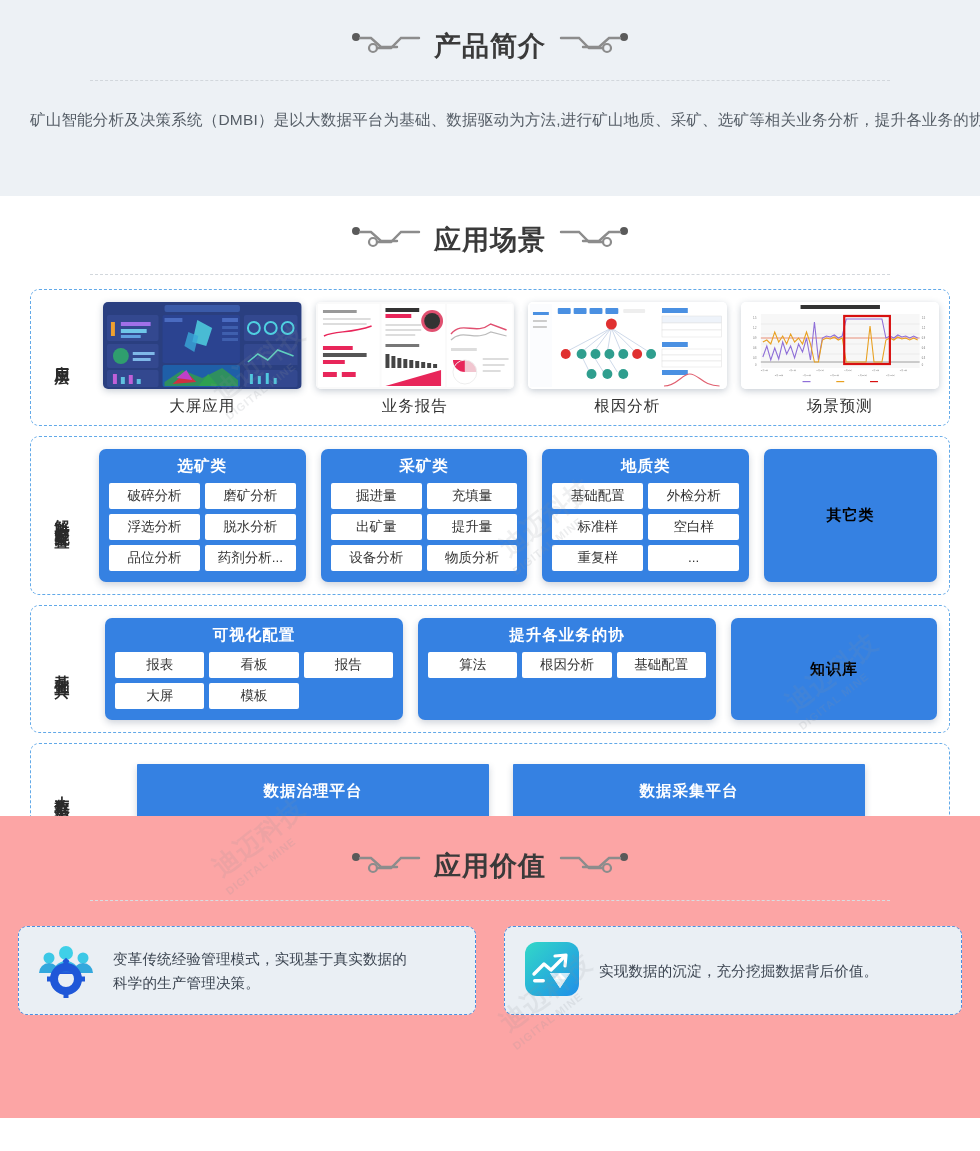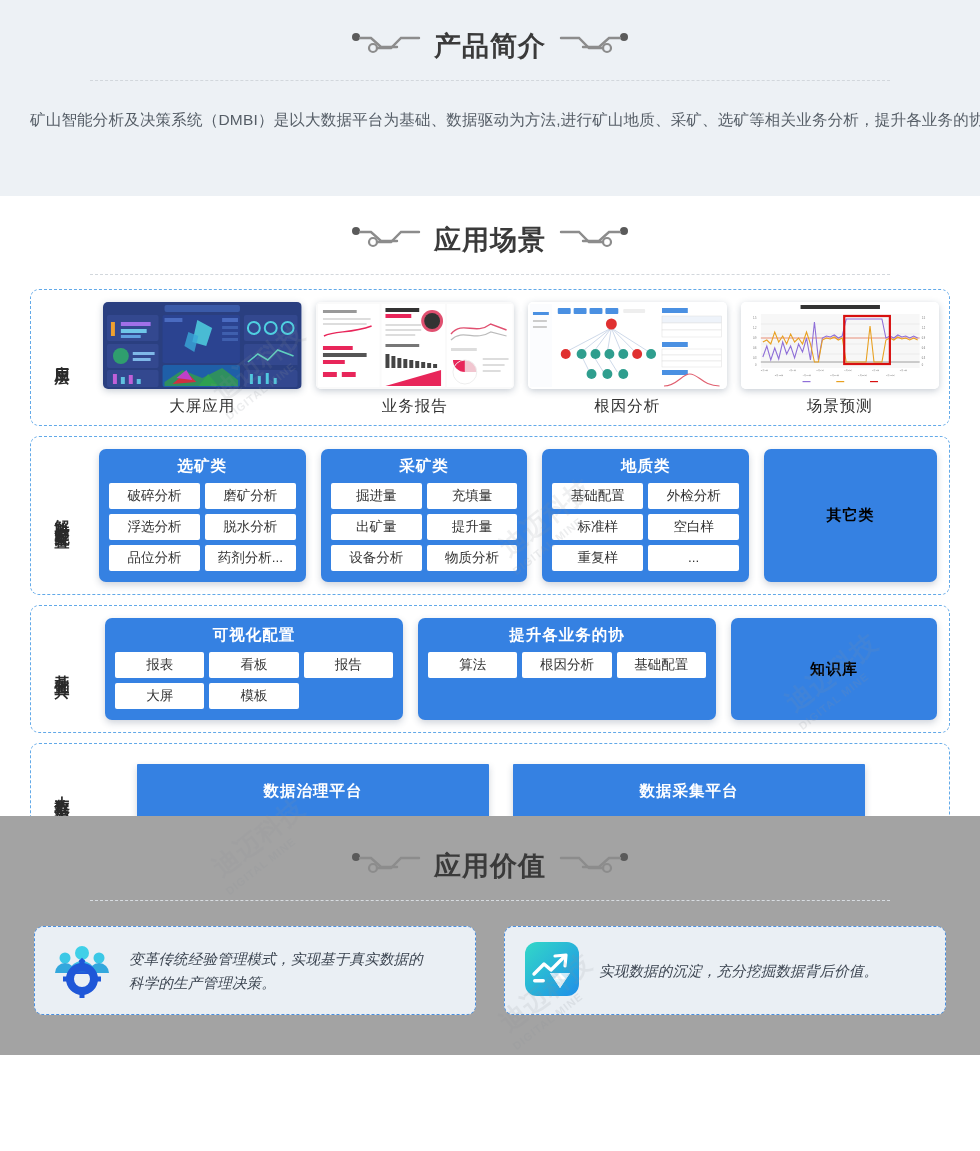--- a/index.html
+++ b/index.html
@@ -17,22 +17,22 @@
     height: 196px;
     overflow: hidden;
   }
   .band-mid {
     background: #ffffff;
     padding-top: 24px;
     height: 620px;
     overflow: hidden;
   }
   .band-bottom {
-    background: #a3a3a3;
-    height: 239px;
+    background: #fca5a5;
+    height: 302px;
     padding-top: 30px;
     overflow: hidden;
   }
 
   
   .sec-title-wrap { text-align: center; position: relative; }
   .sec-title {
     display: inline-flex;
     align-items: center;
     justify-content: flex-end;
@@ -173,23 +173,22 @@
     font-size: 15.5px;
     font-weight: bold;
     letter-spacing: 1px;
   }
 
   
   .values {
     display: flex;
     gap: 28px;
     width: 980px;
-    padding: 0 34px;
+    padding: 0 18px;
     margin-top: 25px;
-    font-style: italic;
   }
   .vcard {
     flex: 1;
     border: 1px dashed #4a90e2;
     border-radius: 9px;
     background: #eaeff4;
     height: 89px;
     display: flex;
     align-items: center;
     padding: 0 18px;

